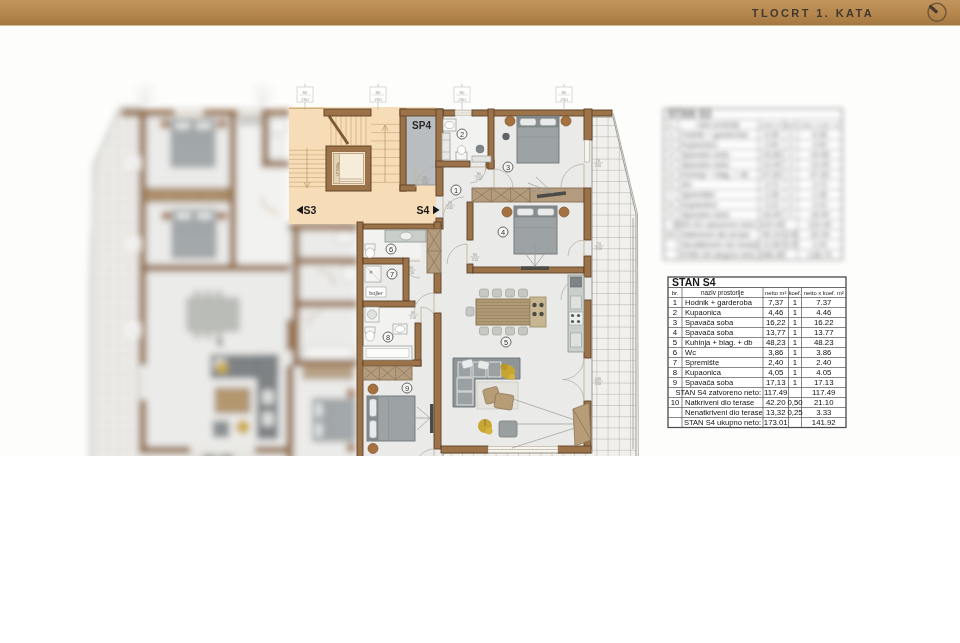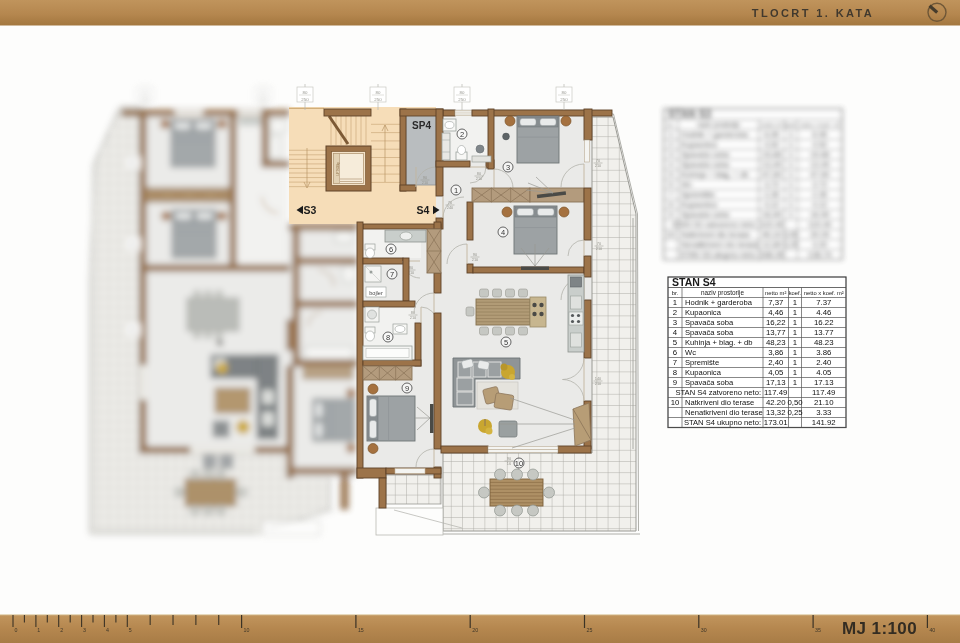--- a/index.html
+++ b/index.html
@@ -1,16 +1,16 @@
 <!DOCTYPE html>
 <html><head>
 <meta charset="utf-8">
 <style>
 html,body{margin:0;padding:0;background:#fff;}
-#page{position:relative;width:960px;height:643px;background:#fdfdfc;overflow:hidden;}
+#page{position:relative;width:960px;height:456px;background:#fdfdfc;overflow:hidden;}
 </style>
 </head>
 <body>
 <div id="page">
 <svg width="960" height="643" viewBox="0 0 960 643">
 <defs>
 <linearGradient id="hdr" x1="0" y1="0" x2="0" y2="1">
 <stop offset="0" stop-color="#c0945c"></stop>
           <stop offset="0.55" stop-color="#b5874f"></stop>
           <stop offset="1" stop-color="#a3773f"></stop>

